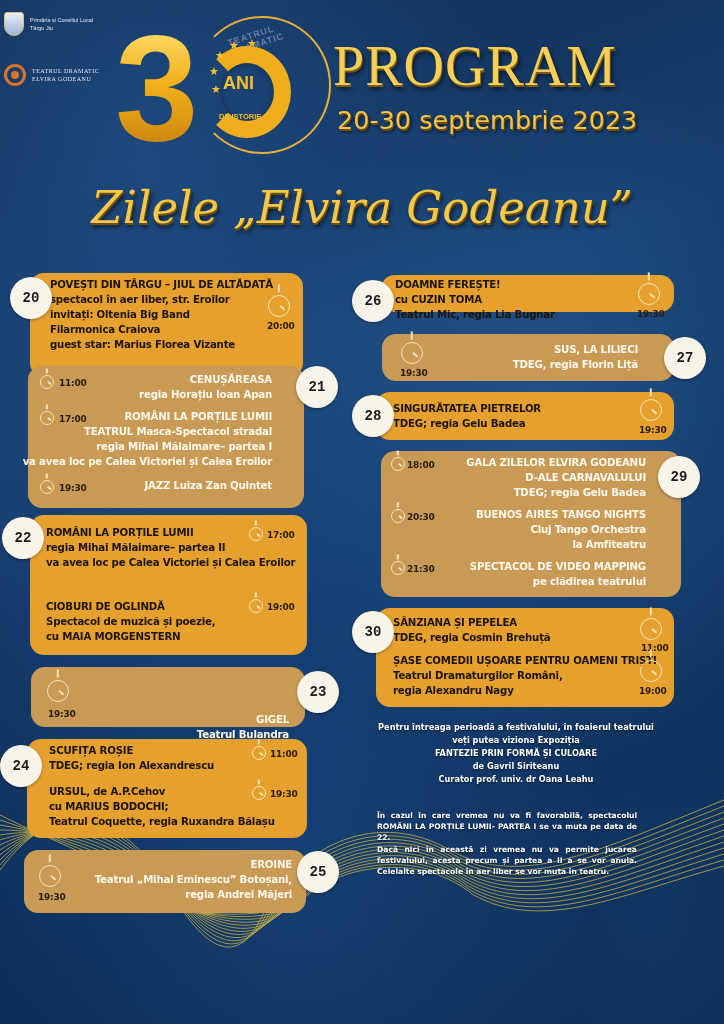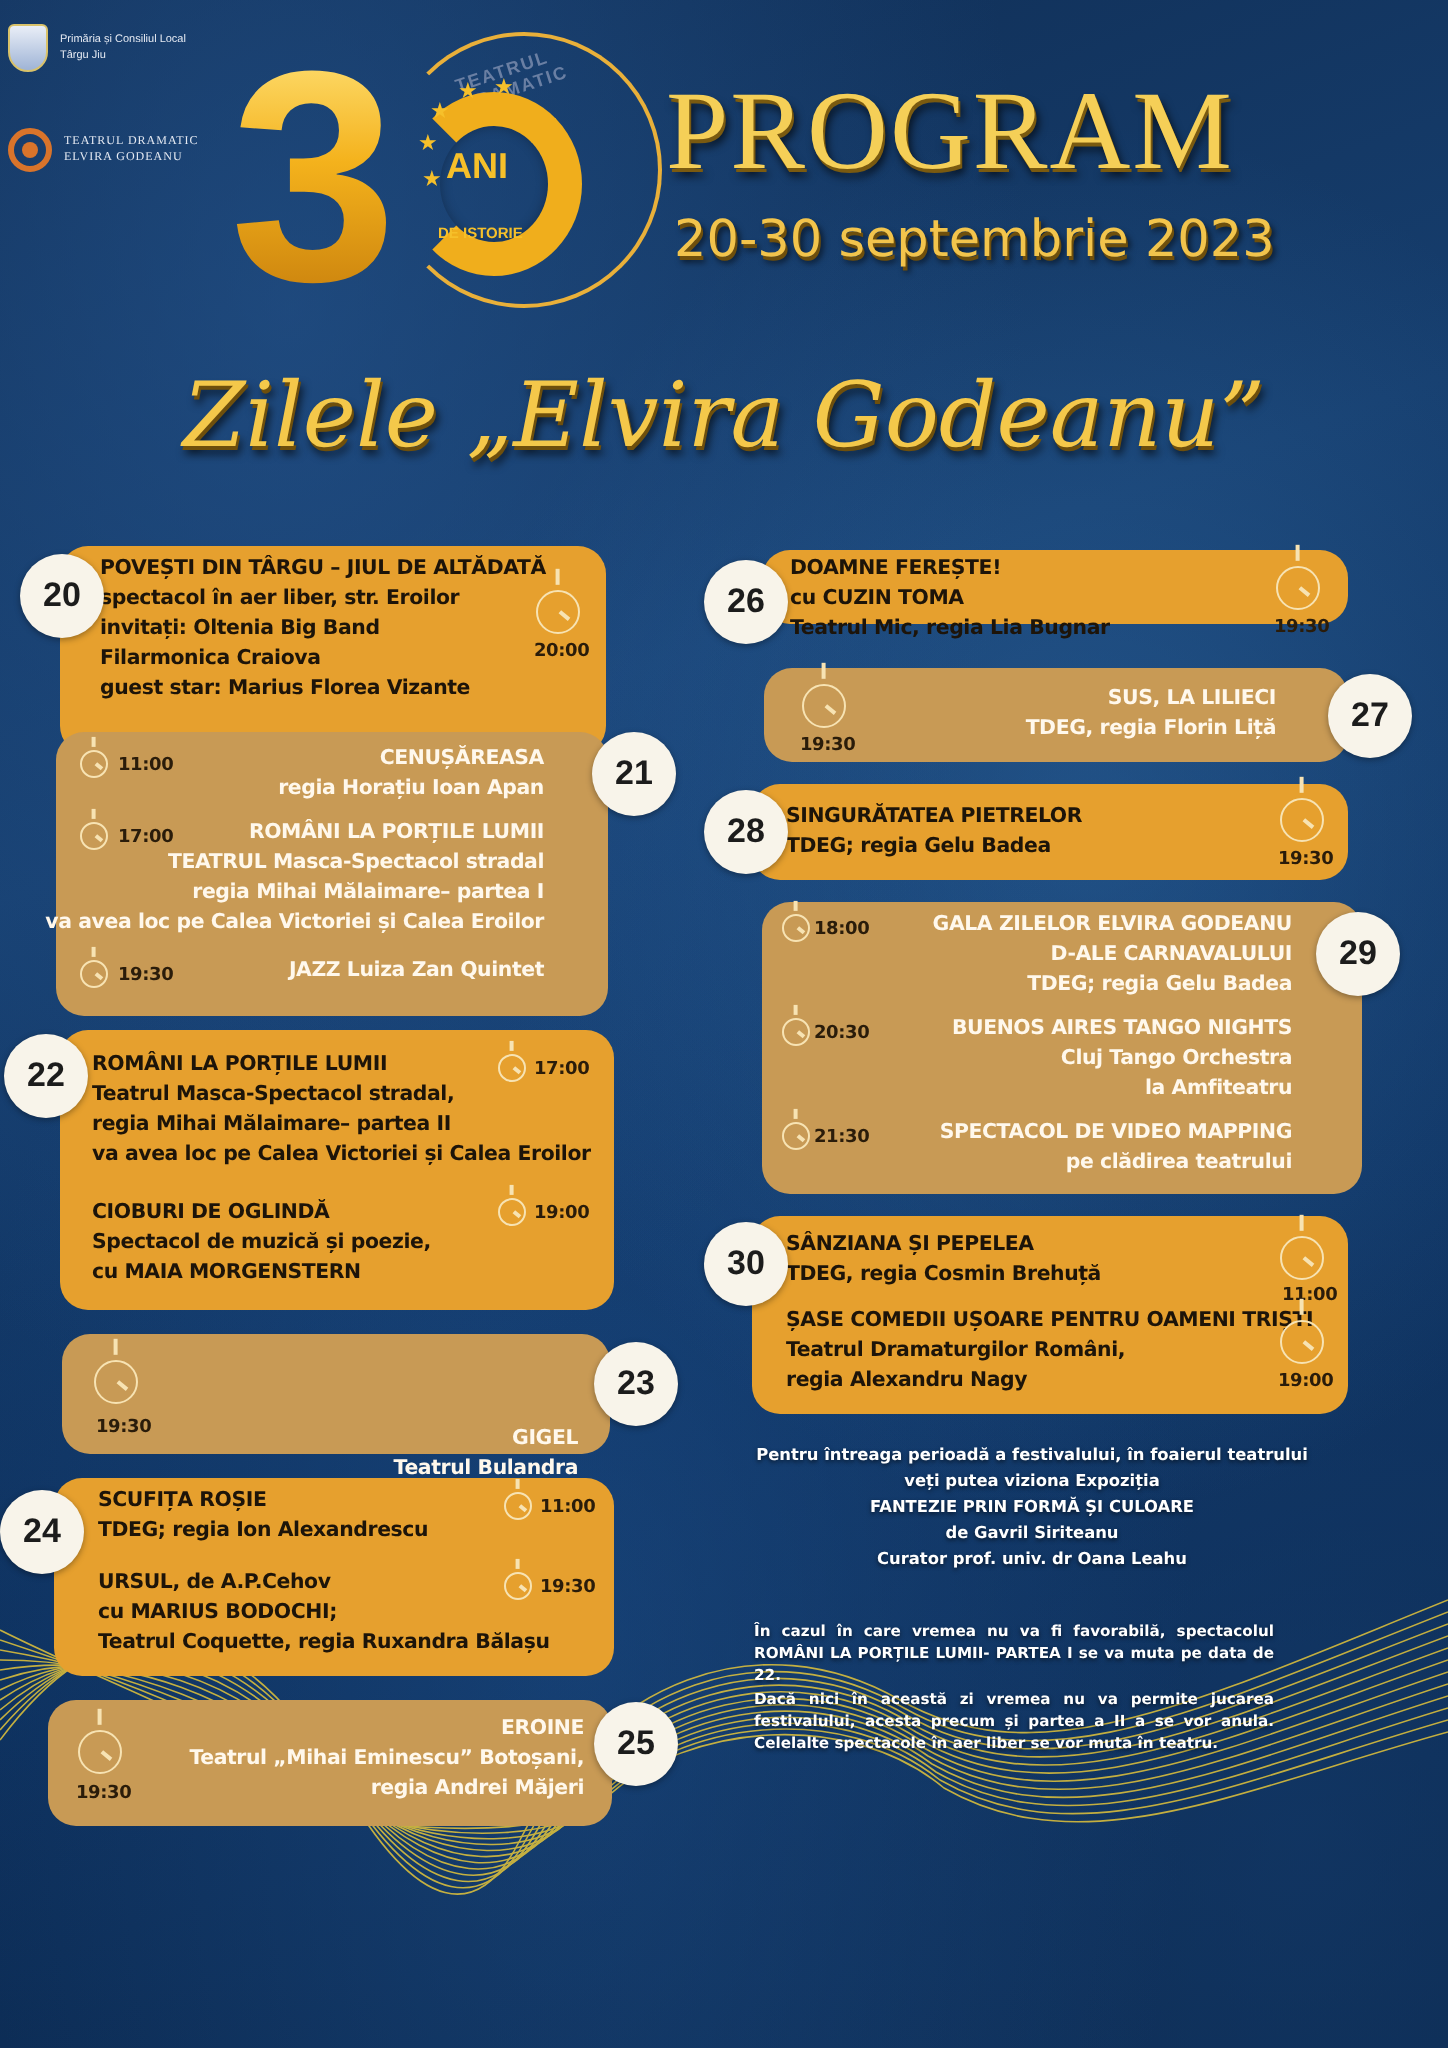--- a/index.html
+++ b/index.html
@@ -78,21 +78,21 @@
     position: absolute; border-radius: 14px; color: #1d1409;
     font-family: "DejaVu Sans", sans-serif; font-weight: bold; font-size: 10.2px; line-height: 15px;
     letter-spacing: -0.2px;
   }
   .box.orange { background: #e6a02e; }
   .box.tan { background: #c89a55; color: #fff8ec; }
   .box.tan .time { color: #2a1c0a; }
   .box .line { white-space: nowrap; }
   .day-badge {
     position: absolute; width: 42px; height: 42px; border-radius: 50%; background: #f8f4ea;
-    color: #1c1c1c; font-family: Liberation Sans, sans-serif; font-weight: bold; font-size: 17px;
+    color: #1c1c1c; font-family: Liberation Mono, monospace; font-weight: bold; font-size: 14px;
     display: flex; align-items: center; justify-content: center;
     box-shadow: 0 1px 3px rgba(0,0,0,0.35);
   }
   .clock {
     position: absolute; border-radius: 50%; border: 1.6px solid #f7e3b3;
   }
   .clock::before, .clock::after {
     content: ""; position: absolute; background: #f7e3b3; left: 50%; top: 50%; width: 1.6px; transform-origin: top center;
   }
   .clock::before { height: 38%; transform: translate(-50%, -100%) rotate(180deg) translateY(0); top: 18%; }
@@ -202,21 +202,20 @@
   <div class="time" style="left:31px;top:115px;">19:30</div>
   <div class="ev-block right" style="right:32px;top:112px;">
     <div class="line">JAZZ Luiza Zan Quintet</div>
   </div>
 </div>
 <div class="day-badge" style="left:296px;top:366px;">21</div>
 
 <div class="box orange" style="left:30px;top:515px;width:277px;height:140px;">
   <div class="ev-block" style="left:16px;top:10px;">
     <div class="line">ROMÂNI LA PORȚILE LUMII</div>
-    <div class="line">Teatrul Masca-Spectacol stradal,</div>
     <div class="line">regia Mihai Mălaimare– partea II</div>
     <div class="line">va avea loc pe Calea Victoriei și Calea Eroilor</div>
   </div>
   <div class="clock small" style="left:219px;top:12px;"></div>
   <div class="time" style="left:237px;top:13px;">17:00</div>
   <div class="ev-block" style="left:16px;top:84px;">
     <div class="line">CIOBURI DE OGLINDĂ</div>
     <div class="line">Spectacol de muzică și poezie,</div>
     <div class="line">cu MAIA MORGENSTERN</div>
   </div>

